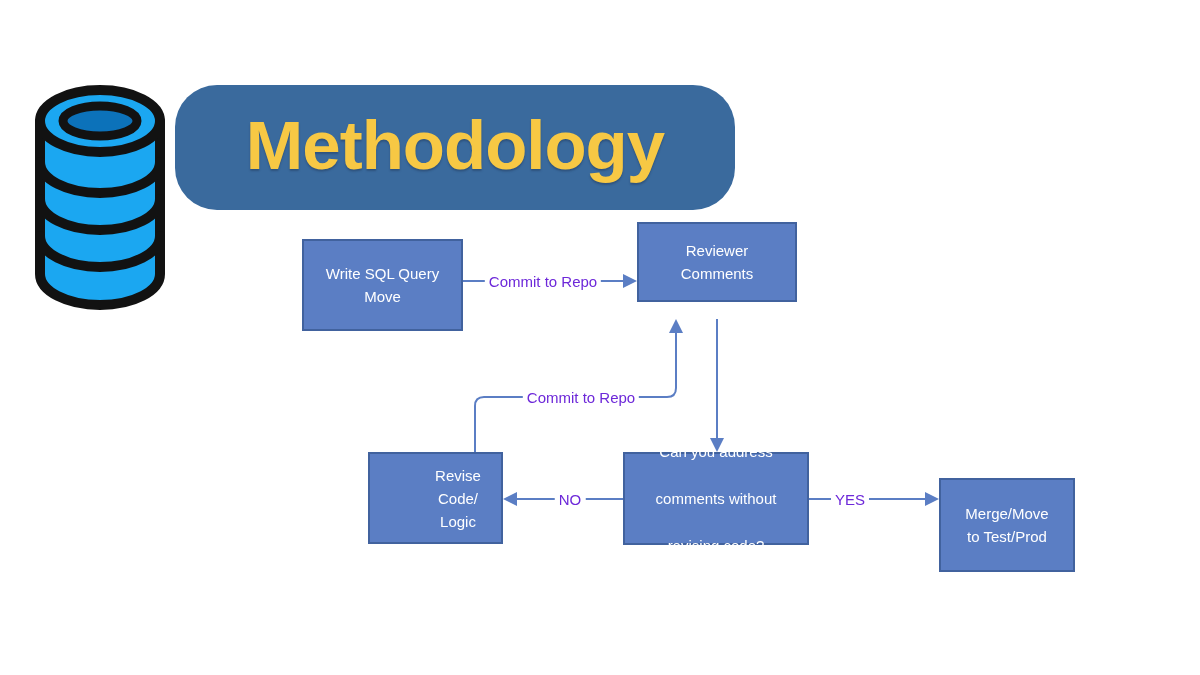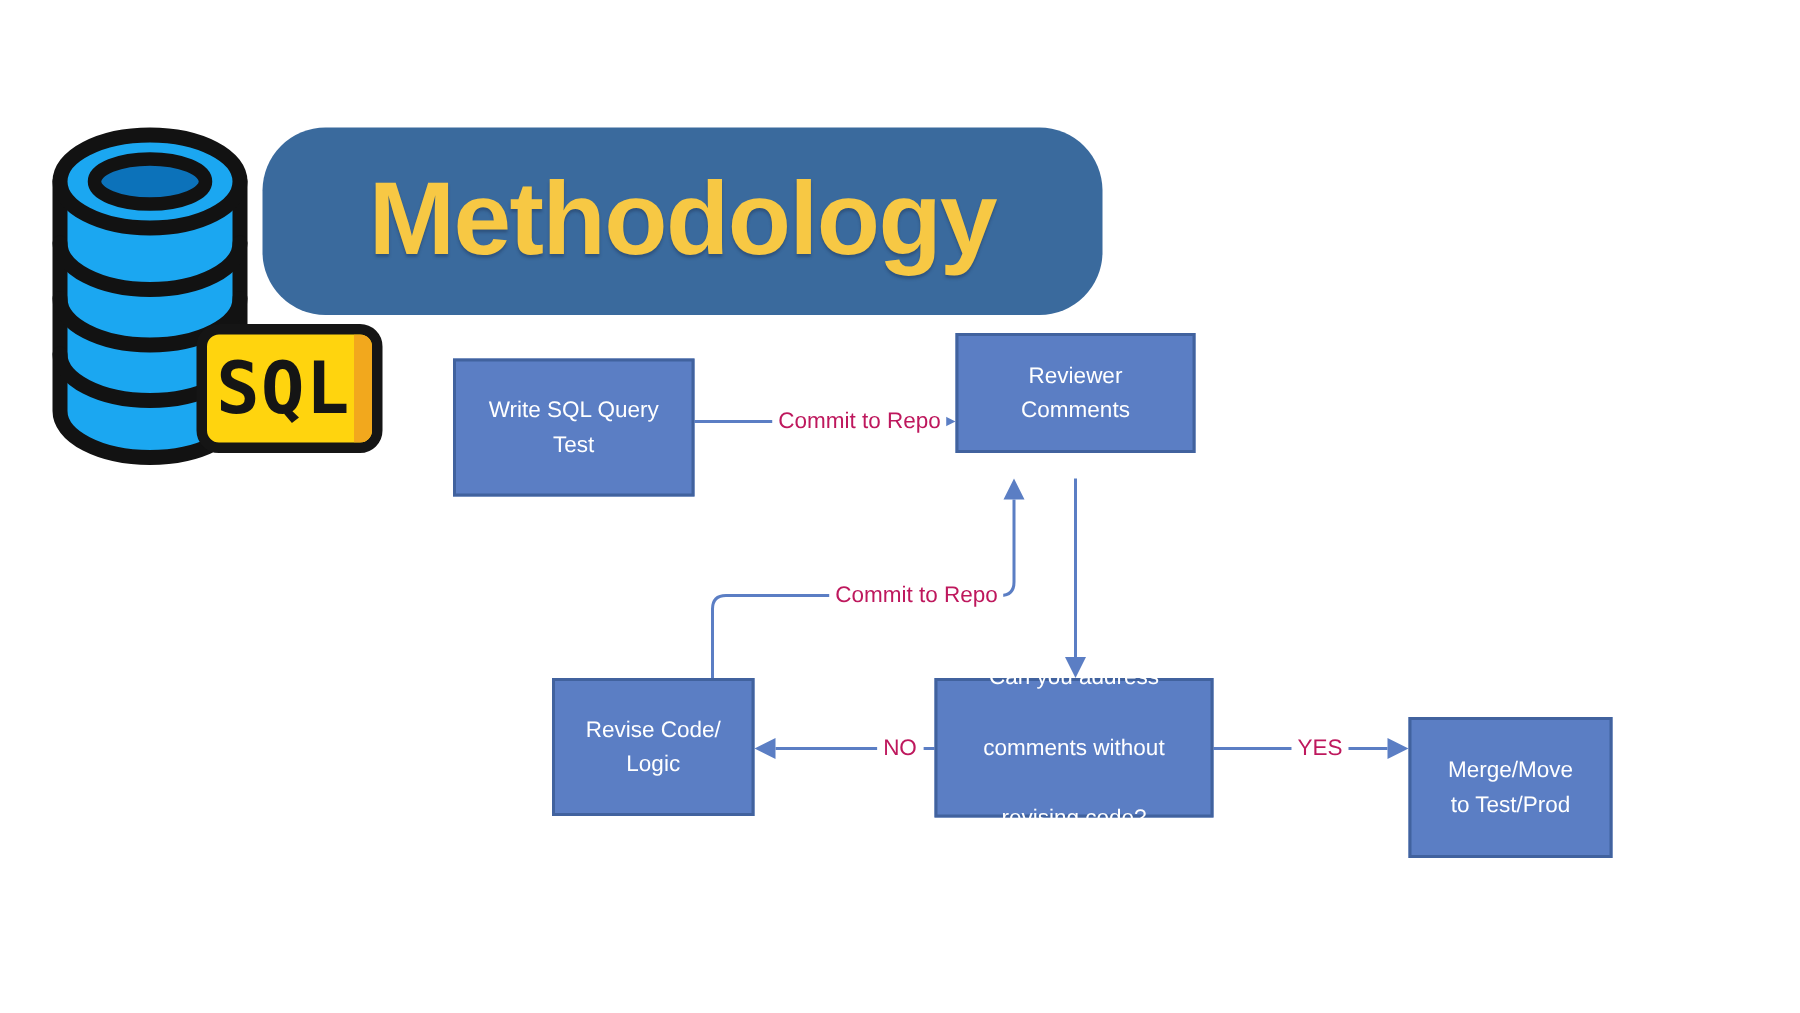--- a/index.html
+++ b/index.html
@@ -13,27 +13,27 @@
   .arrowhead{fill:#5B7EC4;stroke:none;}
   
   .node{
     position:absolute;z-index:2;box-sizing:border-box;
     background:#5B7EC4;border:2px solid #41629E;color:#ffffff;
     display:flex;flex-direction:column;align-items:center;justify-content:center;
     text-align:center;font-size:15px;line-height:23px;
   }
   #node-write    {left:302px;top:239px;width:161px;height:92px;}
   #node-reviewer {left:637px;top:222px;width:160px;height:80px;}
-  #node-revise   {left:368px;top:452px;width:135px;height:92px;}
+  #node-revise   {left:368px;top:452px;width:135px;height:92px;padding-left:45px;}
   #node-decision {left:623px;top:452px;width:186px;height:93px;gap:24px;}
   #node-merge    {left:939px;top:452px;width:136px;height:94px;margin-top:26px;}
   
   .edge-label{
     position:absolute;z-index:3;transform:translate(-50%,-50%);
-    background:#ffffff;color:#be185d;font-size:15px;padding:1px 4px;white-space:nowrap;margin-left:30px;
+    background:#ffffff;color:#6d28d9;font-size:15px;padding:1px 4px;white-space:nowrap;
   }
   #label-commit1{left:543px;top:281px;}
   #label-commit2{left:581px;top:397px;}
   #label-no {left:570px;top:499px;}
   #label-yes{left:850px;top:499px;}
   
   .title-bubble{
     position:absolute;left:175px;top:85px;width:560px;height:125px;z-index:2;
     background:#3A6A9D;border-radius:42px;
     display:flex;align-items:center;justify-content:center;
@@ -88,28 +88,24 @@
       <path fill="none" d="M10,152 A60,31 0 0 0 130,152"></path>
       <ellipse fill="#1BA7F1" cx="70" cy="37" rx="60" ry="31"></ellipse>
       <ellipse fill="#0C72BA" stroke-width="9" cx="70" cy="37" rx="37" ry="15"></ellipse>
     </g>
   </svg>
 
   <div class="title-bubble">
     <span class="title-text">Methodology</span>
   </div>
 
-  <div class="sql-badge">
-    <span class="sql-stripe"></span>
-    <span class="sql-text">SQL</span>
-  </div>
 
   <div class="node" id="node-write">
     <span>Write SQL Query</span>
-    <span>Test</span>
+    <span>Move</span>
   </div>
   <div class="node" id="node-reviewer">
     <span>Reviewer</span>
     <span>Comments</span>
   </div>
   <div class="node" id="node-revise">
     <span>Revise Code/</span>
     <span>Logic</span>
   </div>
   <div class="node" id="node-decision">

